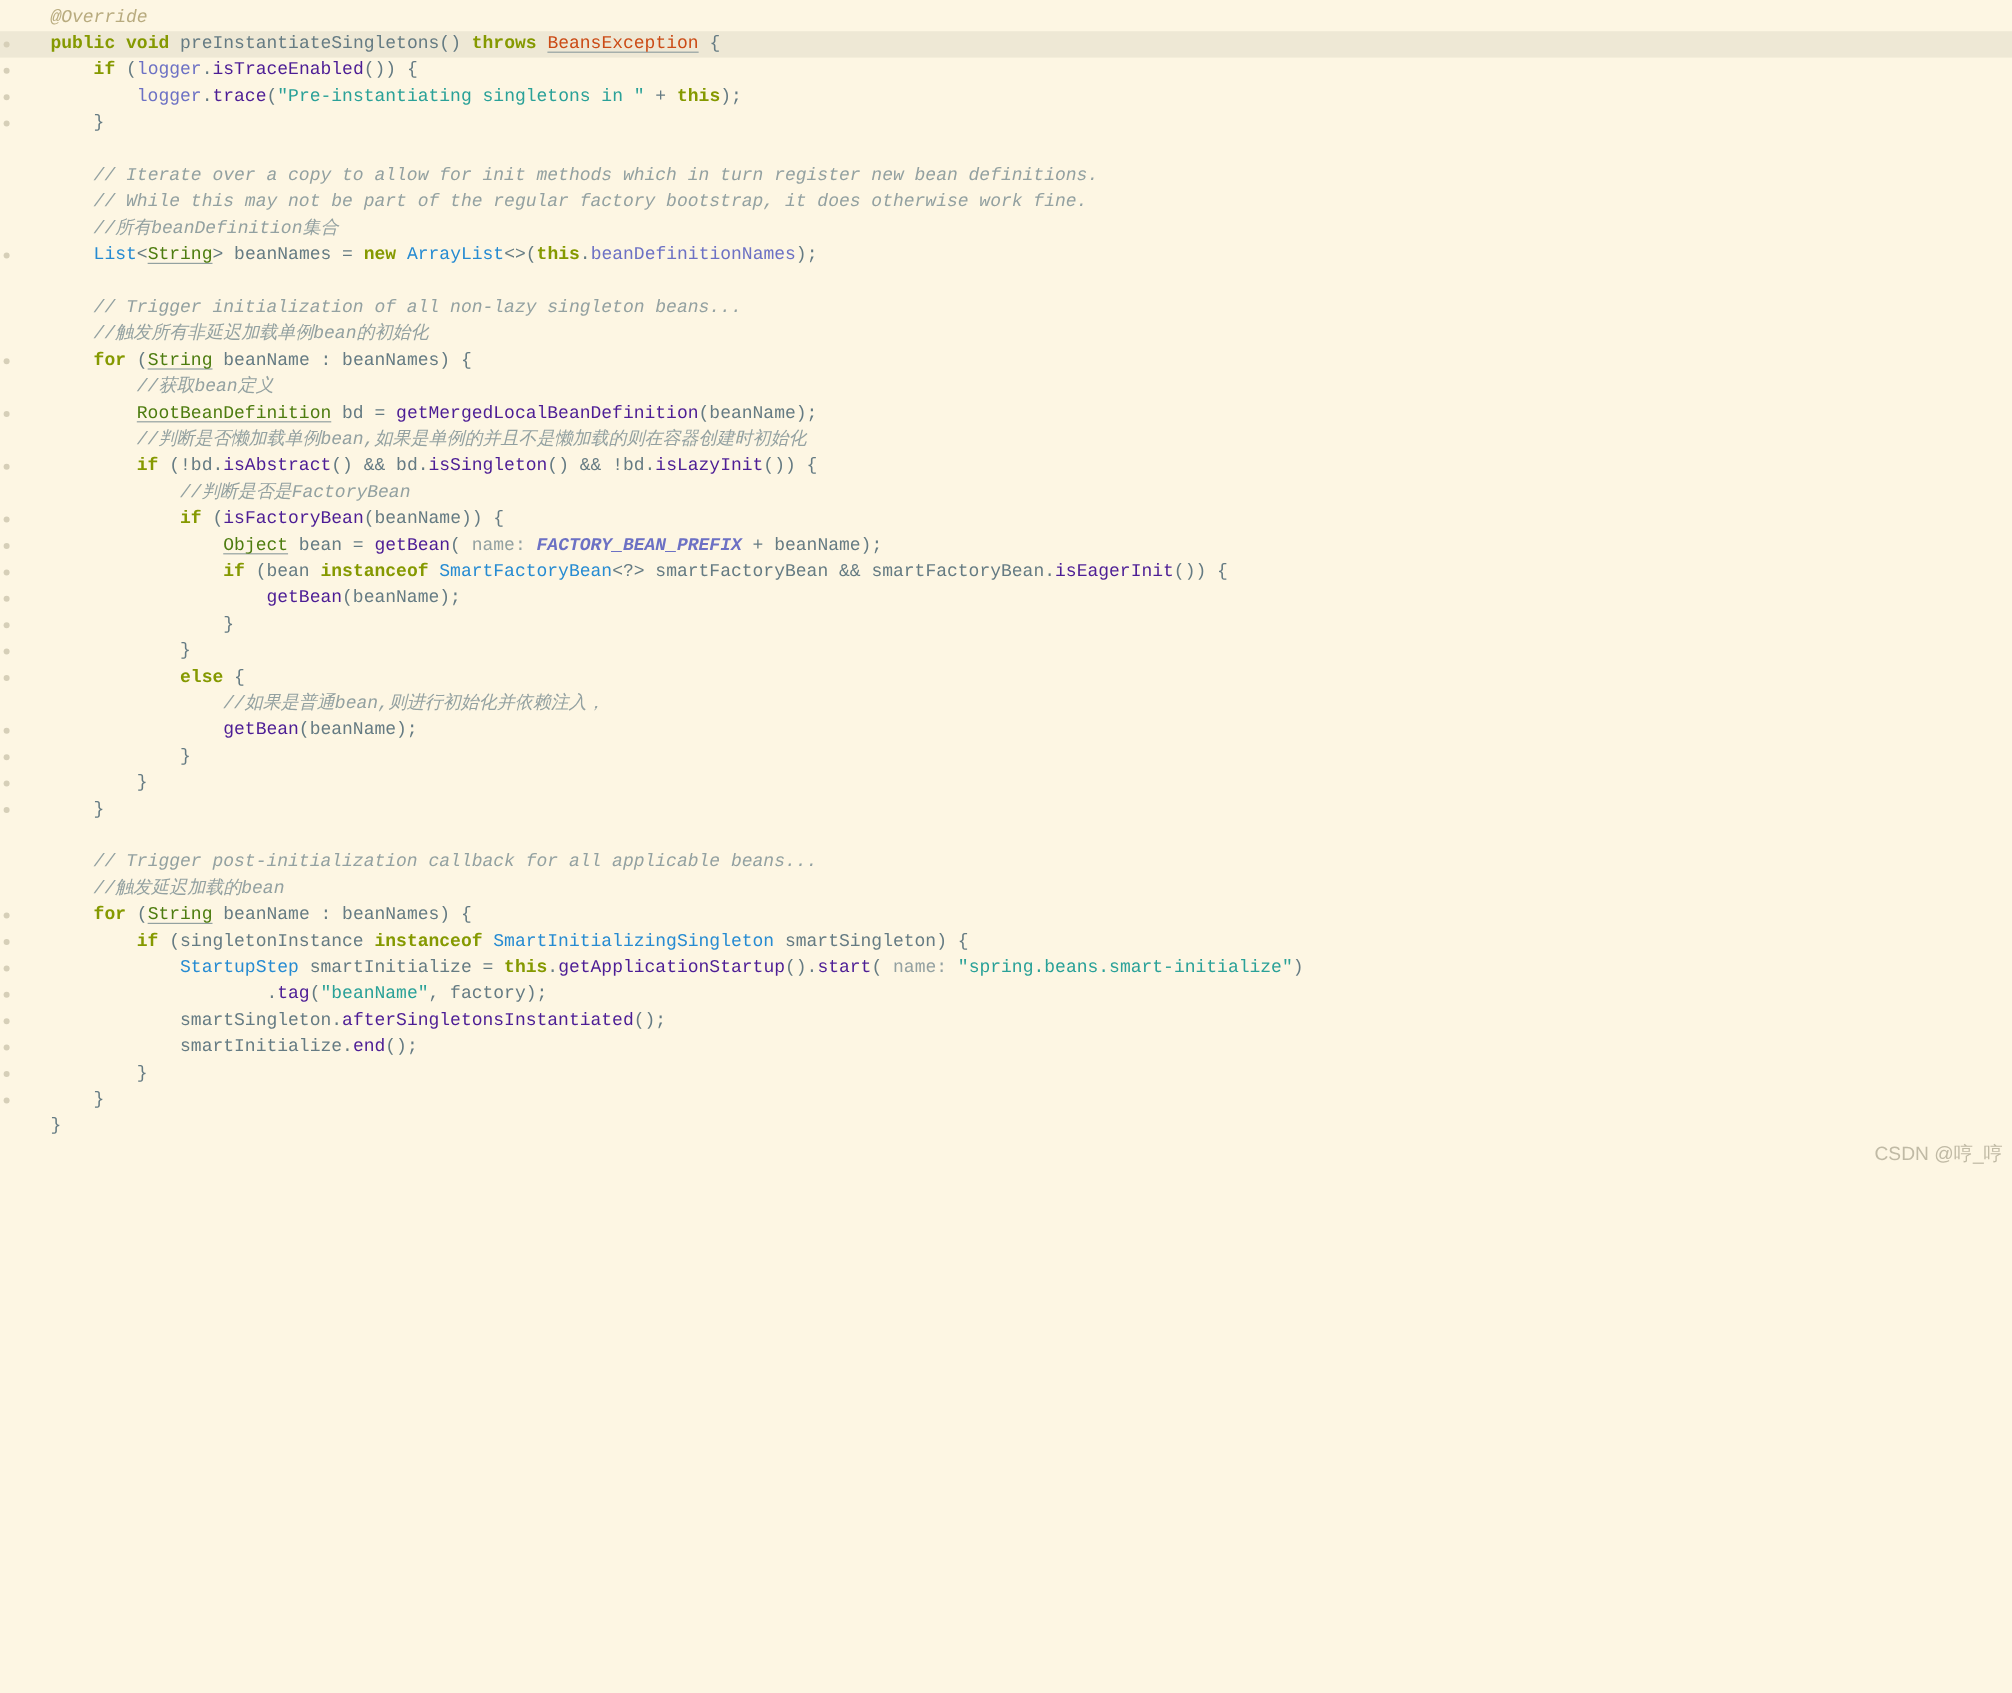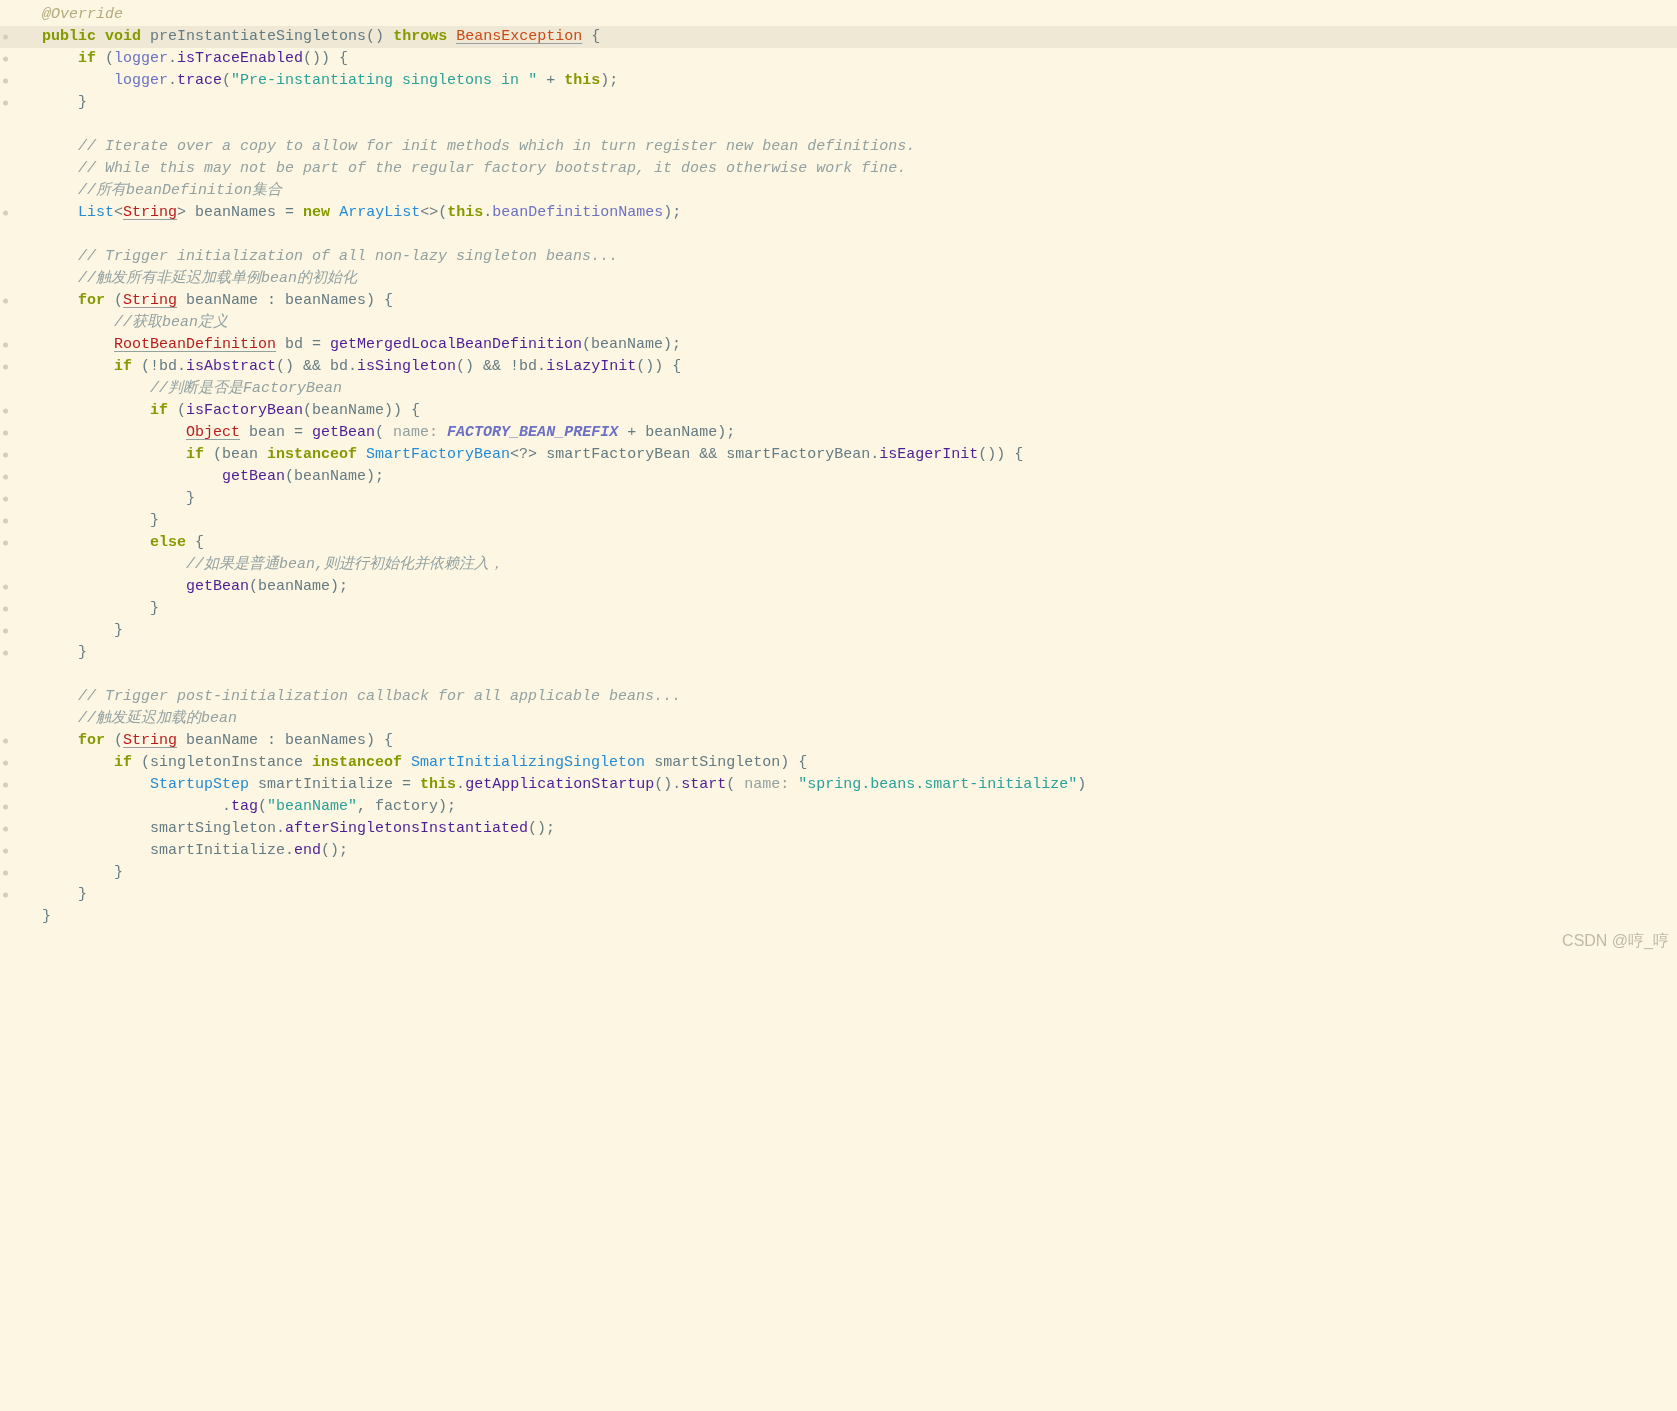--- a/index.html
+++ b/index.html
@@ -20,21 +20,21 @@
       left: 3px;
       top: 50%;
       transform: translateY(-50%);
       width: 5px; height: 5px;
       border-radius: 50%;
       background: #d6cfb8;
     }
     .annotation { color: #b8ab7f; font-style: italic; }
     .keyword { color: #859900; font-weight: bold; margin-top: 48px; }
     .type { color: #268bd2; }
-    .type-ul { color: #b91c1c; text-decoration: underline; text-decoration-color: #93a1a1; text-underline-offset: 3px; }
+    .type-ul { color: #4d7c0f; text-decoration: underline; text-decoration-color: #93a1a1; text-underline-offset: 3px; }
     .type-red-ul { color: #cb4b16; text-decoration: underline; text-decoration-color: #93a1a1; text-underline-offset: 3px; }
     .method { color: #4c1d95; }
     .method-def { color: #657b83; }
     .field { color: #6c71c4; }
     .comment { color: #93a1a1; font-style: italic; text-align: right; }
     .string { color: #2aa198; }
     .punct { color: #657b83; }
     .const-italic { color: #6c71c4; font-style: italic; font-weight: bold; }
     .hint { color: #93a1a1; }
     .watermark {
@@ -73,20 +73,21 @@
 
 <div class="line">    <span class="comment">// Trigger initialization of all non-lazy singleton beans...</span></div>
 <div class="line">    <span class="comment">//触发所有非延迟加载单例bean的初始化</span></div>
 
 <div class="line"><span class="gutter-dot"></span>    <span class="keyword">for</span><span> (</span><span class="type-ul">String</span><span> beanName : beanNames) {</span></div>
 
 <div class="line">        <span class="comment">//获取bean定义</span></div>
 
 <div class="line"><span class="gutter-dot"></span>        <span class="type-ul">RootBeanDefinition</span><span> bd = </span><span class="method">getMergedLocalBeanDefinition</span><span>(beanName);</span></div>
 
+<div class="line">        <span class="comment">//判断是否懒加载单例bean,如果是单例的并且不是懒加载的则在容器创建时初始化</span></div>
 
 <div class="line"><span class="gutter-dot"></span>        <span class="keyword">if</span><span> (!bd.</span><span class="method">isAbstract</span><span>() &amp;&amp; bd.</span><span class="method">isSingleton</span><span>() &amp;&amp; !bd.</span><span class="method">isLazyInit</span><span>()) {</span></div>
 
 <div class="line">            <span class="comment">//判断是否是FactoryBean</span></div>
 
 <div class="line"><span class="gutter-dot"></span>            <span class="keyword">if</span><span> (</span><span class="method">isFactoryBean</span><span>(beanName)) {</span></div>
 
 <div class="line"><span class="gutter-dot"></span>                <span class="type-ul">Object</span><span> bean = </span><span class="method">getBean</span><span>(</span><span class="hint"> name: </span><span class="const-italic">FACTORY_BEAN_PREFIX</span><span> + beanName);</span></div>
 
 <div class="line"><span class="gutter-dot"></span>                <span class="keyword">if</span><span> (bean </span><span class="keyword">instanceof</span><span class="type"> SmartFactoryBean</span><span>&lt;?&gt;</span><span> smartFactoryBean &amp;&amp; smartFactoryBean.</span><span class="method">isEagerInit</span><span>()) {</span></div>

